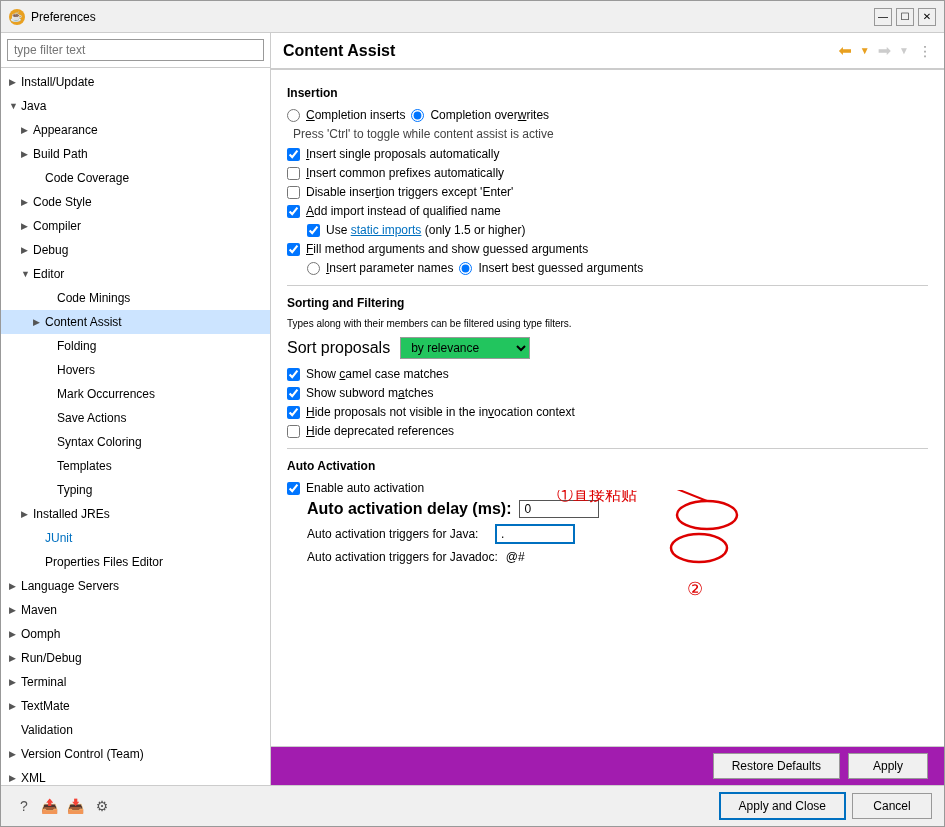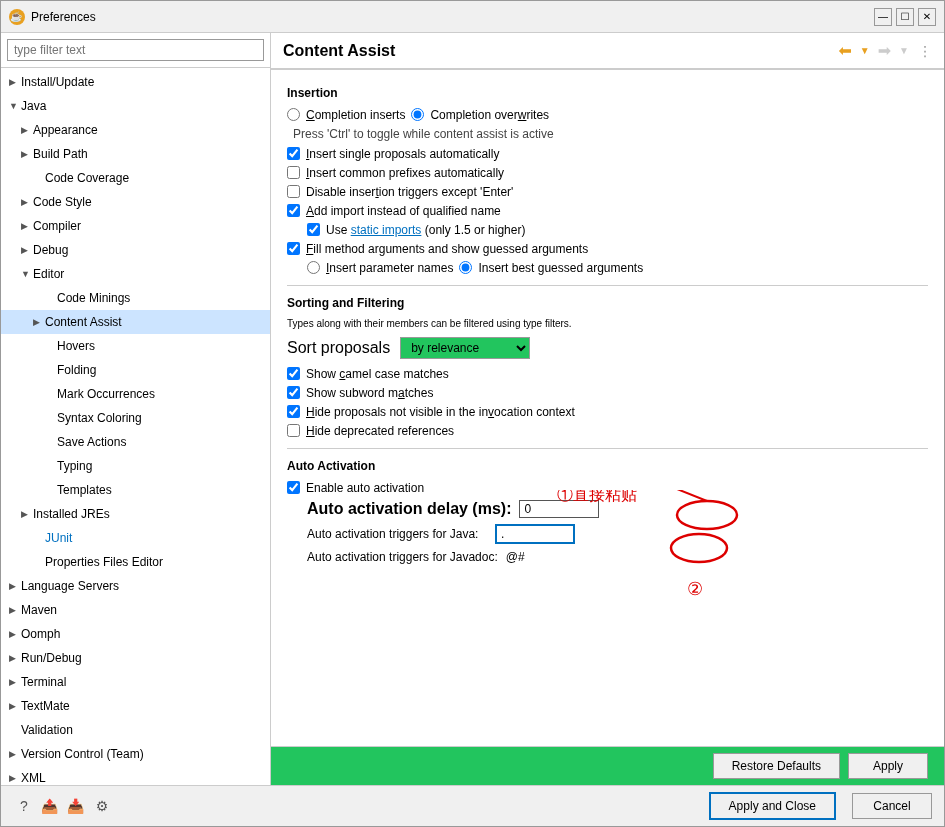--- a/index.html
+++ b/index.html
@@ -168,21 +168,21 @@
     .section-label {
       font-size: 12px;
       font-weight: bold;
       color: #000;
       margin-bottom: 8px;
       margin-top: 4px;
     }
 
     .option-row {
       display: flex;
-      align-items: flex-start;
+      align-items: center;
       margin-bottom: 5px;
       gap: 6px;
     }
 
     .option-row input[type="radio"],
     .option-row input[type="checkbox"] {
       margin: 0;
       cursor: pointer;
     }
 
@@ -261,21 +261,21 @@
       display: flex;
       align-items: center;
       justify-content: center;
       font-size: 14px;
       cursor: pointer;
       color: #555;
     }
 
     .bottom-buttons {
       display: flex;
-      gap: 16px;
+      gap: 6px;
       align-items: center;
       padding-left: 44px;
     }
 
     .btn {
       padding: 5px 18px;
       border: 1px solid #999;
       background: #f0f0f0;
       font-size: 12px;
       cursor: pointer;
@@ -290,21 +290,21 @@
     .restore-btn {
       margin-left: auto;
     }
 
     .section-actions {
       display: flex;
       justify-content: flex-end;
       padding: 6px 16px;
       gap: 8px;
       border-top: 1px solid #ccc;
-      background: #22c55e;
+      background: #a21caf;
     }
 
     
     .tree-container::-webkit-scrollbar { width: 8px; }
     .tree-container::-webkit-scrollbar-track { background: #f0f0f0; }
     .tree-container::-webkit-scrollbar-thumb { background: #bbb; border-radius: 2px; }
 
     .right-panel-wrapper {
       flex: 1;
       display: flex;
@@ -424,69 +424,69 @@
             <span class="tree-indent" style="width:28px"></span>
             <span class="tree-arrow">▶</span>
             <span class="tree-label">Content Assist</span>
           </div>
         </div>
 
         <div class="tree-item">
           <div class="tree-row">
             <span class="tree-indent" style="width:40px"></span>
             <span class="tree-arrow"></span>
+            <span class="tree-label">Folding</span>
+          </div>
+        </div>
+
+        <div class="tree-item">
+          <div class="tree-row">
+            <span class="tree-indent" style="width:40px"></span>
+            <span class="tree-arrow"></span>
             <span class="tree-label">Hovers</span>
           </div>
         </div>
 
         <div class="tree-item">
           <div class="tree-row">
             <span class="tree-indent" style="width:40px"></span>
             <span class="tree-arrow"></span>
-            <span class="tree-label">Folding</span>
+            <span class="tree-label">Mark Occurrences</span>
           </div>
         </div>
 
         <div class="tree-item">
           <div class="tree-row">
             <span class="tree-indent" style="width:40px"></span>
             <span class="tree-arrow"></span>
-            <span class="tree-label">Mark Occurrences</span>
+            <span class="tree-label">Save Actions</span>
           </div>
         </div>
 
         <div class="tree-item">
           <div class="tree-row">
             <span class="tree-indent" style="width:40px"></span>
             <span class="tree-arrow"></span>
             <span class="tree-label">Syntax Coloring</span>
           </div>
         </div>
 
         <div class="tree-item">
           <div class="tree-row">
             <span class="tree-indent" style="width:40px"></span>
             <span class="tree-arrow"></span>
-            <span class="tree-label">Save Actions</span>
+            <span class="tree-label">Templates</span>
           </div>
         </div>
 
         <div class="tree-item">
           <div class="tree-row">
             <span class="tree-indent" style="width:40px"></span>
             <span class="tree-arrow"></span>
             <span class="tree-label">Typing</span>
-          </div>
-        </div>
-
-        <div class="tree-item">
-          <div class="tree-row">
-            <span class="tree-indent" style="width:40px"></span>
-            <span class="tree-arrow"></span>
-            <span class="tree-label">Templates</span>
           </div>
         </div>
 
         <div class="tree-item">
           <div class="tree-row">
             <span class="tree-indent" style="width:16px"></span>
             <span class="tree-arrow">▶</span>
             <span class="tree-label">Installed JREs</span>
           </div>
         </div>

